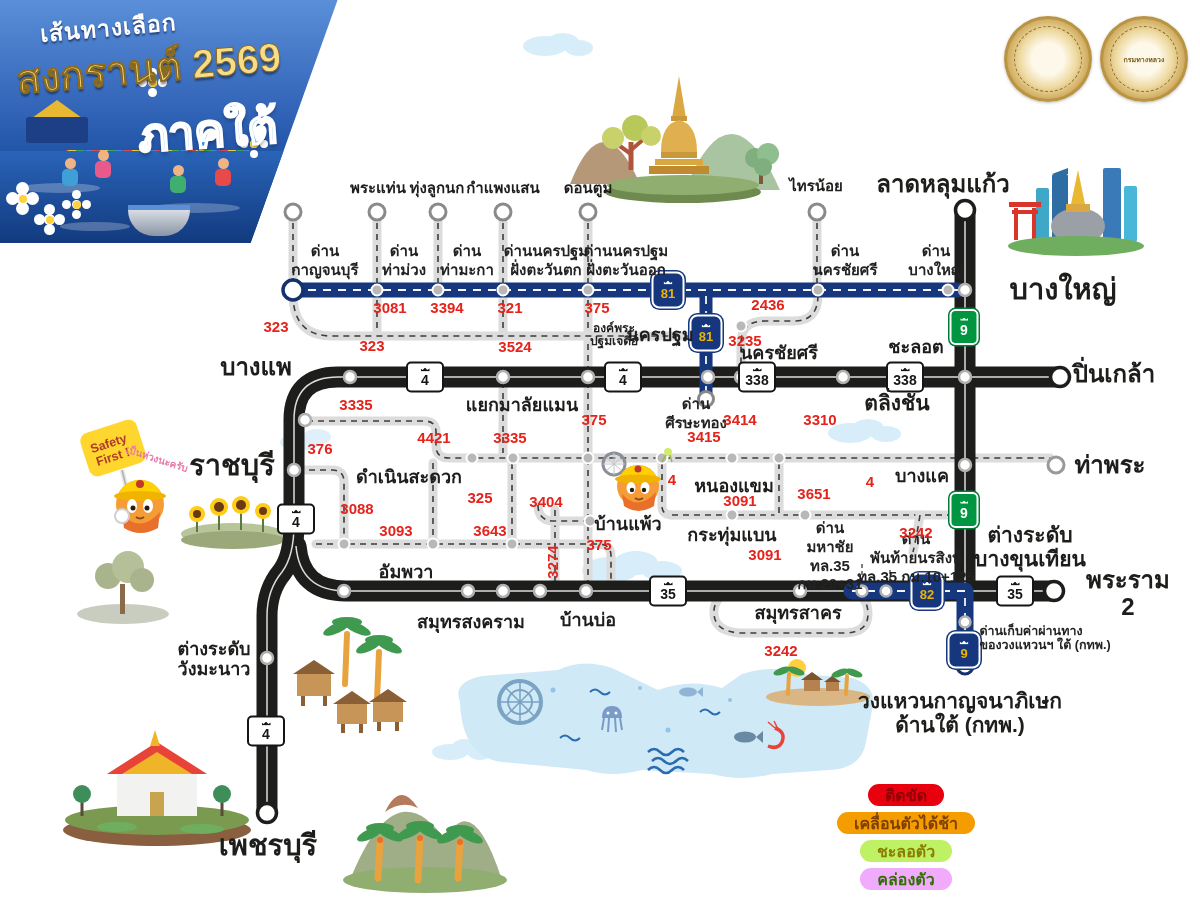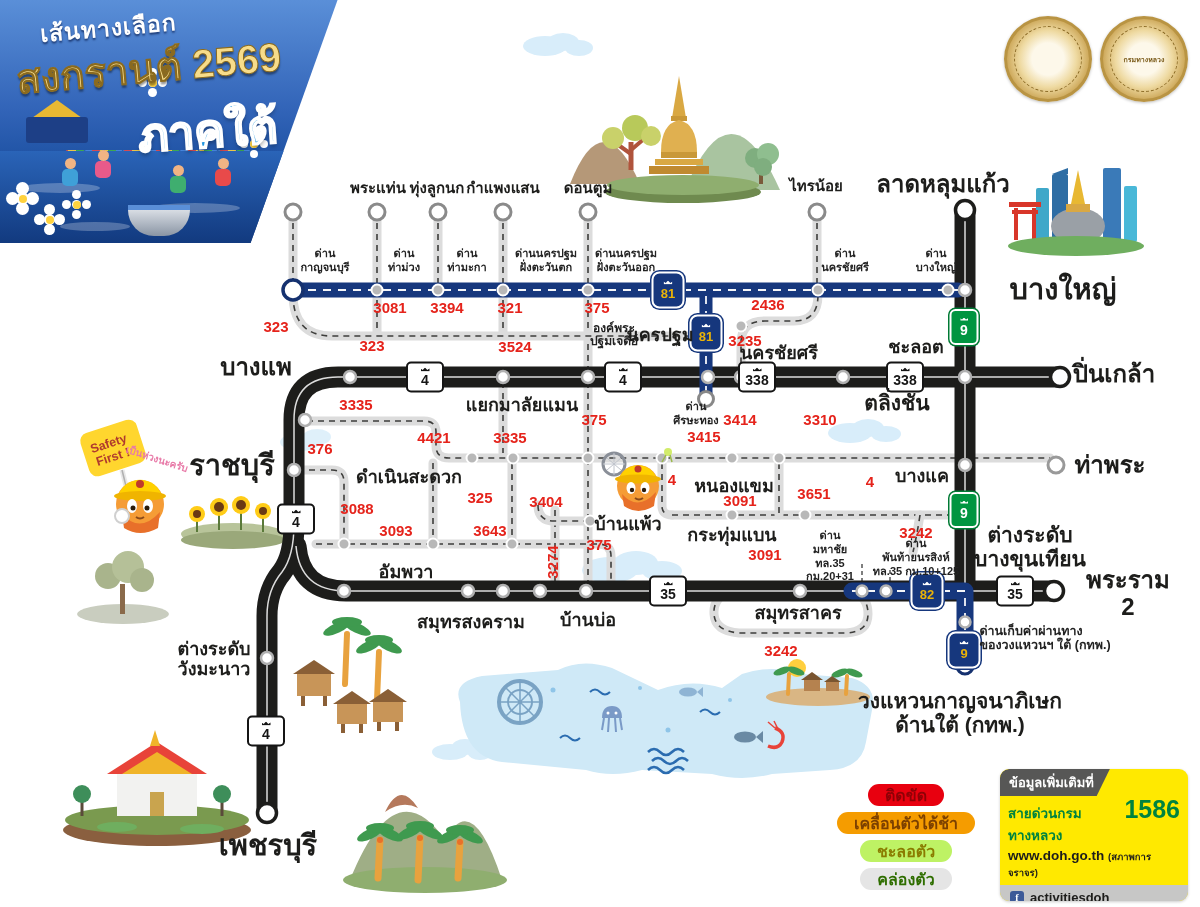--- a/index.html
+++ b/index.html
@@ -20,21 +20,21 @@
 
   
   .map-label{position:absolute;transform:translate(-50%,-50%);color:#1d1d1b;font-weight:bold;
              white-space:pre-line;text-align:center;line-height:1.12;z-index:4;}
   .c-xl{font-size:29px}
   .c-lg{font-size:24px}
   .c-md{font-size:18px}
   .c-md2{font-size:21px}
   .c-sm{font-size:15px}
   .c-xs{font-size:12px;color:#222}
-  .c-toll{font-size:11px;color:#222;line-height:1.25}
+  .c-toll{font-size:15px;color:#222;line-height:1.25}
   .c-note{font-size:12.5px;color:#222;text-align:left}
   .c-red{color:#e5231b;font-size:15px}
   .c-vert{transform:translate(-50%,-50%) rotate(-90deg)}
   .c-safety{transform:translate(-50%,-50%) rotate(-18deg);color:#b03a2e;font-size:12.5px;line-height:1.1;z-index:5}
   .c-pink{transform:translate(-50%,-50%) rotate(18deg);color:#e87aa8;font-size:10px;font-weight:bold;z-index:5}
 
   
   .shield{position:absolute;transform:translate(-50%,-50%);display:flex;flex-direction:column;
           align-items:center;justify-content:center;font-weight:bold;z-index:3;line-height:1}
   .sh-hw{width:34px;height:27px;background:#fff;border:2.5px solid #151515;border-radius:5px;
@@ -660,37 +660,17 @@
   <div class="seal" style="left:1004px;top:16px"></div>
   <div class="seal" style="left:1100px;top:16px">
     <span class="seal-text">กรมทางหลวง</span>
   </div>
 
   <div class="legend">
 
   <div class="legend-pill" style="background: rgb(232, 0, 15); color: rgb(143, 0, 6);">ติดขัด</div>
       <div class="legend-pill" style="background: rgb(245, 156, 0); color: rgb(124, 64, 0);">เคลื่อนตัวได้ช้า</div>
       <div class="legend-pill" style="background: #bef264; color: rgb(138, 124, 0);">ชะลอตัว</div>
-      <div class="legend-pill" style="background: #e5e5e5; color: rgb(47, 110, 0); font-family: Liberation Mono, monospace;">คล่องตัว</div>
+      <div class="legend-pill" style="background: #f0abfc; color: rgb(47, 110, 0); font-family: Liberation Mono, monospace;">คล่องตัว</div>
     </div>
 
-  <div class="infobox">
-    <div class="info-tab">ข้อมูลเพิ่มเติมที่</div>
-    <div class="info-yellow">
-      <div class="hotline">
-        <span>สายด่วนกรมทางหลวง</span>
-        <span class="hot-num">1586</span>
-      </div>
-      <div class="site">
-        <span>www.doh.go.th</span>
-        <span class="site-note">(สภาพการจราจร)</span>
-      </div>
-    </div>
-    <div class="info-socials">
-
-    <div class="soc-row">
-          <span class="soc-ico facebook-icon"></span>
-          <span class="soc-txt">activitiesdoh</span>
-        </div>
-      </div>
-  </div>
 
 </div>
 
 </body></html>

